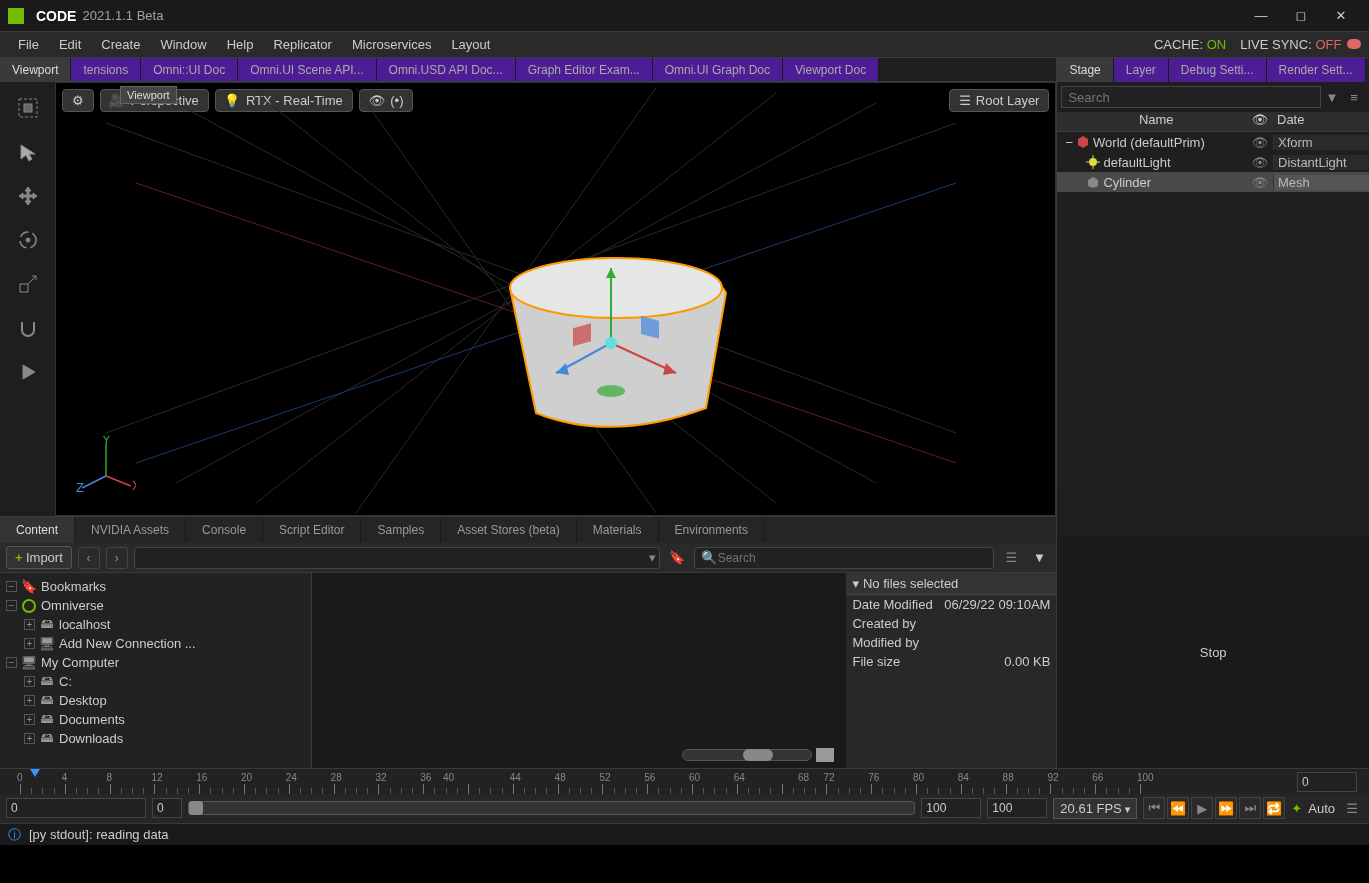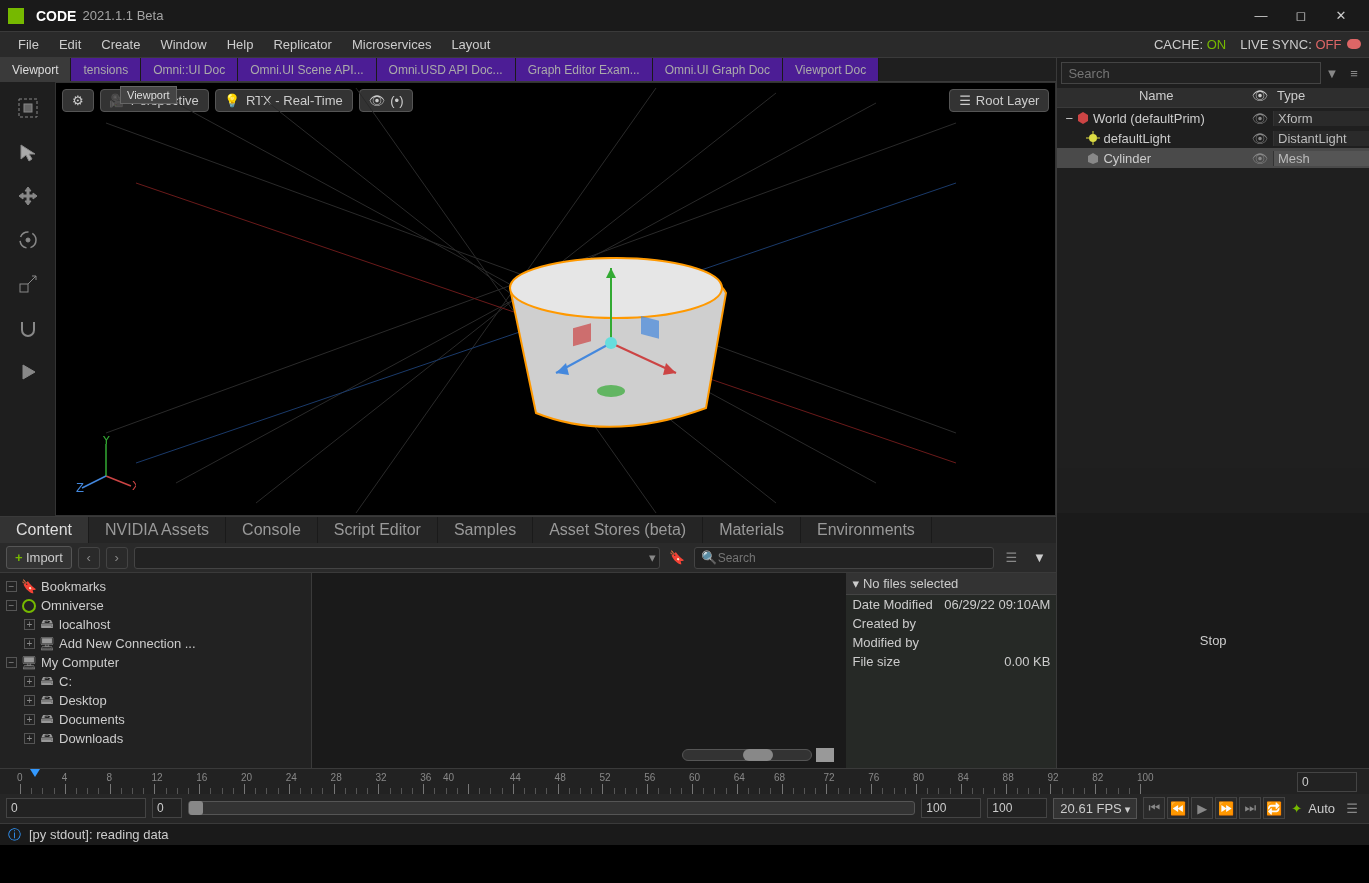--- a/index.html
+++ b/index.html
@@ -29,21 +29,21 @@
 .toolbtn svg { stroke:#888; fill:none; }
 .viewport { flex:1; background:#000; position:relative; border:1px solid #333; }
 .vp-topbar { position:absolute; top:6px; left:6px; display:flex; gap:6px; align-items:center; }
 .vp-pill { background:#333; border:1px solid #555; border-radius:4px; padding:3px 9px; font-size:12px; color:#ccc; display:flex; align-items:center; gap:5px; cursor:pointer; }
 .vp-topright { position:absolute; top:6px; right:6px; }
 .tooltip { position:absolute; top:3px; left:64px; background:#444; border:1px solid #666; padding:2px 6px; font-size:11px; color:#ddd; z-index:5; }
 .axisgizmo { position:absolute; bottom:16px; left:20px; }
 
 .contentpanel { height:252px; background:#1e1e1e; display:flex; flex-direction:column; border-top:1px solid #3a3a3a; }
 .content-tabs { height:26px; display:flex; background:#252525; }
-.ctab { padding:4px 16px; color:#999; cursor:pointer; border-right:1px solid #1a1a1a; font-size:16px; display:flex; align-items:center; }
+.ctab { padding:4px 16px; color:#999; cursor:pointer; border-right:1px solid #1a1a1a; font-size:12px; display:flex; align-items:center; }
 .ctab.active { background:#333; color:#ddd; }
 .content-toolbar { height:30px; background:#2a2a2a; display:flex; align-items:center; padding:0 6px; gap:6px; border-bottom:1px solid #3a3a3a; }
 .importbtn { background:#333; border:1px solid #555; padding:3px 8px; border-radius:3px; color:#ccc; font-size:12px; cursor:pointer; }
 .importbtn .plus { color:#76b900; font-weight:bold; }
 .navarrow { width:22px; height:22px; display:flex; align-items:center; justify-content:center; border:1px solid #444; border-radius:3px; color:#888; cursor:pointer; }
 .pathbox { flex:1; height:22px; background:#222; border:1px solid #444; border-radius:3px; position:relative; }
 .pathbox .drop { position:absolute; right:4px; top:2px; color:#888; }
 .searchbox { width:300px; height:22px; background:#222; border:1px solid #444; border-radius:3px; display:flex; align-items:center; padding:0 6px; }
 .searchbox input { background:transparent; border:none; outline:none; color:#ccc; font-size:12px; flex:1; }
 .iconbtn { width:22px; height:22px; display:flex; align-items:center; justify-content:center; color:#888; cursor:pointer; }
@@ -382,29 +382,35 @@
                 <span>File size</span>
                 <span>0.00 KB</span>
               </div>
             </div>
         </div>
       </div>
     </div>
   </div>
 
   <div class="rightcol">
+    <div class="stage-tabs">
+      <div class="tab active">Stage</div>
+      <div class="tab">Layer</div>
+      <div class="tab">Debug Setti...</div>
+      <div class="tab">Render Sett...</div>
+    </div>
     <div class="stage-search">
       <input placeholder="Search" style="">
       <div class="iconbtn">▼</div>
       <div class="iconbtn">≡</div>
     </div>
     <div class="stage-header">
       <div class="namecol">Name</div>
       <div class="eyecol">👁</div>
-      <div class="typecol">Type</div>
+      <div class="typecol">Date</div>
     </div>
     <div class="stage-tree" id="stage-tree">
         <div class="srow">
           <div class="namecol" style="padding-left:8px">
             <span class="exp">−</span>
             <span class="primicon"><svg width="14" height="14">
                 <path d="M7 1 L12 4 L12 10 L7 13 L2 10 L2 4 Z" fill="#c44"></path>
               </svg></span>
             <span>World (defaultPrim)</span>
           </div>
@@ -528,21 +534,21 @@
       <div class="tick" style="left: 689px;">60</div>
       <div class="minor" style="left: 703.2px;"></div>
       <div class="minor" style="left: 714.4px;"></div>
       <div class="minor" style="left: 725.6px;"></div>
       <div class="major" style="left: 736.8px;"></div>
       <div class="tick" style="left: 733.8px;">64</div>
       <div class="minor" style="left: 748px;"></div>
       <div class="minor" style="left: 759.2px;"></div>
       <div class="minor" style="left: 770.4px;"></div>
       <div class="major" style="left: 781.6px;"></div>
-      <div class="tick" style="left: 774px;">68</div>
+      <div class="tick" style="left: 798px;">68</div>
       <div class="minor" style="left: 792.8px;"></div>
       <div class="minor" style="left: 804px;"></div>
       <div class="minor" style="left: 815.2px;"></div>
       <div class="major" style="left: 826.4px;"></div>
       <div class="tick" style="left: 823.4px;">72</div>
       <div class="minor" style="left: 837.6px;"></div>
       <div class="minor" style="left: 848.8px;"></div>
       <div class="minor" style="left: 860px;"></div>
       <div class="major" style="left: 871.2px;"></div>
       <div class="tick" style="left: 868.2px;">76</div>
@@ -563,21 +569,21 @@
       <div class="tick" style="left: 1002.6px;">88</div>
       <div class="minor" style="left: 1016.8px;"></div>
       <div class="minor" style="left: 1028px;"></div>
       <div class="minor" style="left: 1039.2px;"></div>
       <div class="major" style="left: 1050.4px;"></div>
       <div class="tick" style="left: 1047.4px;">92</div>
       <div class="minor" style="left: 1061.6px;"></div>
       <div class="minor" style="left: 1072.8px;"></div>
       <div class="minor" style="left: 1084px;"></div>
       <div class="major" style="left: 1095.2px;"></div>
-      <div class="tick" style="left: 1092.2px;">82</div>
+      <div class="tick" style="left: 1092.2px;">66</div>
       <div class="minor" style="left: 1106.4px;"></div>
       <div class="minor" style="left: 1117.6px;"></div>
       <div class="minor" style="left: 1128.8px;"></div>
       <div class="major" style="left: 1140px;"></div>
       <div class="tick" style="left: 1137px;">100</div>
     </div>
   <div class="tl-controls">
     <input class="tl-input" style="width: 140px;" value="0">
     <input class="tl-input" style="width: 30px;" value="0">
     <div class="tl-slider">

